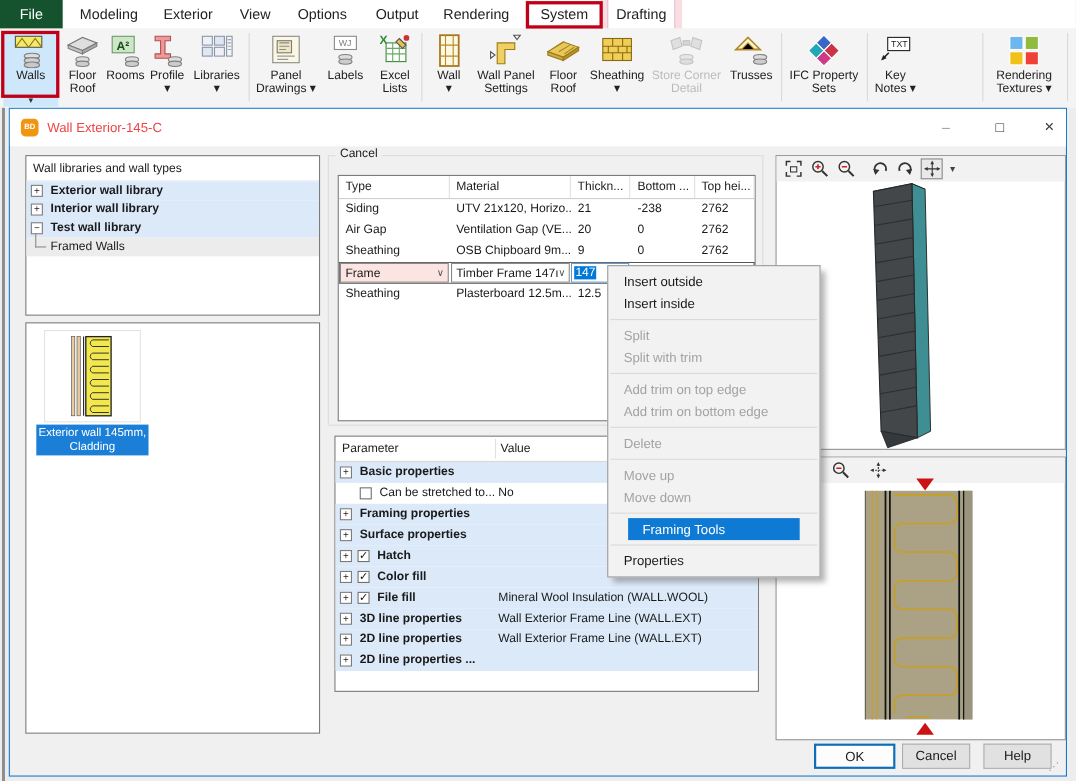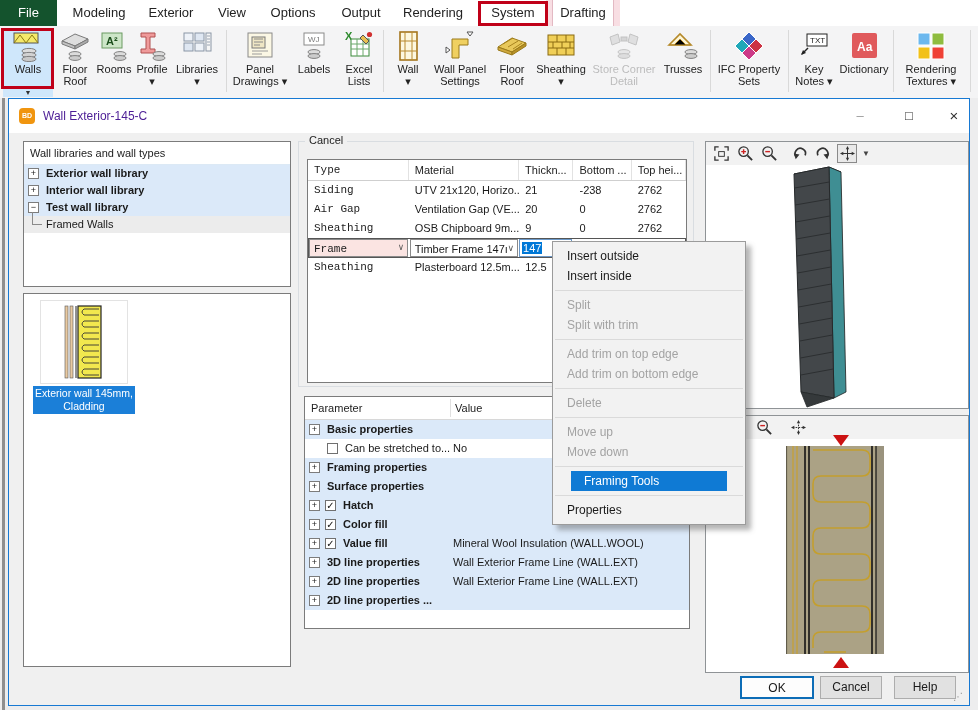--- a/index.html
+++ b/index.html
@@ -24,21 +24,21 @@
   .walls-arrow{position:absolute;left:3px;top:62px;width:50px;height:9px;background:#cfe7fb;
     font-size:7px;line-height:9px;text-align:center;color:#333;}
   
   .win-edge{position:absolute;left:0;top:98px;width:8px;height:612px;
     background:linear-gradient(90deg,#ededed 0 2px,#8f8f8f 2px 5px,#ededed 5px 8px);}
   .dialog{position:absolute;left:8px;top:98px;width:962px;height:608px;box-sizing:border-box;
     border:1px solid #1779d3;background:#f0f0f0;z-index:10;}
   .titlebar{position:absolute;left:0;top:0;width:960px;height:34px;background:#ffffff;}
   .bd-badge{position:absolute;left:10px;top:9px;width:16px;height:16px;background:#f0950f;border-radius:4px;
     color:#fff;font-size:7px;font-weight:bold;text-align:center;line-height:16px;}
-  .dlg-title{position:absolute;left:34px;top:0;height:34px;line-height:34px;font-size:12px;color:#4c1d95;}
+  .dlg-title{position:absolute;left:34px;top:0;height:34px;line-height:34px;font-size:12px;color:#ef4444;}
   .wbtn{position:absolute;top:0;width:30px;height:34px;text-align:center;line-height:34px;font-size:13px;color:#333;}
   .wbtn.min{left:836px;color:#9a9a9a;}
   .wbtn.max{left:885px;}
   .wbtn.close{left:930px;font-size:15px;}
   
   .treepanel{position:absolute;left:14px;top:42px;width:268px;height:146px;background:#fff;
     border:1px solid #7b7b7b;box-sizing:border-box;font-size:11px;}
   .tree-head{height:22px;line-height:22px;padding-left:6px;border-bottom:1px solid #dce9f5;color:#222;}
   .titem{position:relative;height:17px;line-height:17px;}
   .titem.blue{background:#dbe9f9;}
@@ -58,21 +58,21 @@
     line-height:13px;text-align:center;white-space:pre-line;padding:1px 0;}
   
   .grpbox{position:absolute;left:289px;top:42px;width:396px;height:246px;border:1px solid #d9dde1;box-sizing:border-box;}
   .grplabel{position:absolute;left:296px;top:35px;font-size:11px;background:#f0f0f0;padding:0 4px;color:#222;z-index:2;}
   .ltable{position:absolute;left:298px;top:60px;width:380px;height:224px;background:#fff;
     border:1px solid #7b7b7b;box-sizing:border-box;font-size:11px;z-index:1;}
   .lhead{display:flex;height:20px;line-height:20px;border-bottom:1px solid #cfcfcf;color:#222;}
   .lhead .hc{box-sizing:border-box;padding-left:6px;border-right:1px solid #e2e2e2;overflow:hidden;white-space:nowrap;}
   .lrow{display:flex;height:19px;line-height:19px;}
   .lrow .c{box-sizing:border-box;padding-left:6px;overflow:hidden;white-space:nowrap;}
-  .cw0{width:104px;font-family:Liberation Mono, monospace;} .cw1{width:114px;} .cw2{width:56px;} .cw3{width:60px;} .cw4{width:56px;border-right:none;}
+  .cw0{width:104px;} .cw1{width:114px;} .cw2{width:56px;} .cw3{width:60px;} .cw4{width:56px;border-right:none;}
   .lrow.editing{height:20px;line-height:20px;box-shadow:inset 0 0 0 1px #555;}
   .combo{position:relative;height:18px;line-height:18px;margin:1px 1px 0 1px;border:1px solid #8a8a8a;background:#fff;
     padding-left:4px;box-sizing:border-box;overflow:hidden;white-space:nowrap;}
   .combo.pink{background:#fbe4e2;}
   .combo .chev{position:absolute;right:3px;top:-1px;font-size:9px;color:#555;}
   .editbox{height:18px;line-height:16px;margin:1px 1px 0 0;border:1px solid #6a98c8;background:#fff;
     box-sizing:border-box;padding-left:2px;}
   .editbox .sel{background:#0078d7;color:#fff;padding:0 1px;}
   
   .ptable{position:absolute;left:295px;top:297px;width:386px;height:233px;background:#fff;
@@ -341,29 +341,20 @@
         <rect x="9" y="4" width="20" height="12" fill="#ffffff" stroke="#222"></rect>
         <text x="12" y="13" font-size="8" fill="#222">TXT</text>
         <path d="M10 18 L4 24" stroke="#222" stroke-width="1.4"></path>
         <polygon points="3,25 8,23 5,20" fill="#222"></polygon>
       </svg>
       </span>
     <span class="lbl">Key
 Notes ▾</span>
   </div>
 
-  <div class="rbtn" style="left:838px;width:52px">
-    <span class="icon">
-      <svg width="32" height="32" viewBox="0 0 32 32">
-        <rect x="4" y="3" width="25" height="25" rx="2" fill="#e05a5c"></rect>
-        <text x="9" y="21" font-size="12" font-weight="bold" fill="#fff">Aa</text>
-      </svg>
-      </span>
-    <span class="lbl">Dictionary</span>
-  </div>
 
   <div class="rbtn" style="left:898px;width:66px">
     <span class="icon">
       <svg width="32" height="32" viewBox="0 0 32 32">
         <rect x="3" y="3" width="12" height="12" fill="#6cb8ee" stroke="#fff"></rect>
         <rect x="17" y="3" width="12" height="12" fill="#8fbc3f" stroke="#fff"></rect>
         <rect x="3" y="17" width="12" height="12" fill="#f2c118" stroke="#fff"></rect>
         <rect x="17" y="17" width="12" height="12" fill="#ef4136" stroke="#fff"></rect>
       </svg>
       </span>
@@ -512,21 +503,21 @@
       <span class="plbl ind bold">Hatch</span>
     </div>
     <div class="prow blue">
       <span class="exp">+</span>
       <span class="cbx">✓</span>
       <span class="plbl ind bold">Color fill</span>
     </div>
     <div class="prow blue">
       <span class="exp">+</span>
       <span class="cbx">✓</span>
-      <span class="plbl ind bold">Value fill</span>
+      <span class="plbl ind bold">File fill</span>
       <span class="pval">Mineral Wool Insulation (WALL.WOOL)</span>
     </div>
     <div class="prow blue">
       <span class="exp">+</span>
       <span class="plbl bold">3D line properties</span>
       <span class="pval">Wall Exterior Frame Line (WALL.EXT)</span>
     </div>
     <div class="prow blue">
       <span class="exp">+</span>
       <span class="plbl bold">2D line properties</span>

